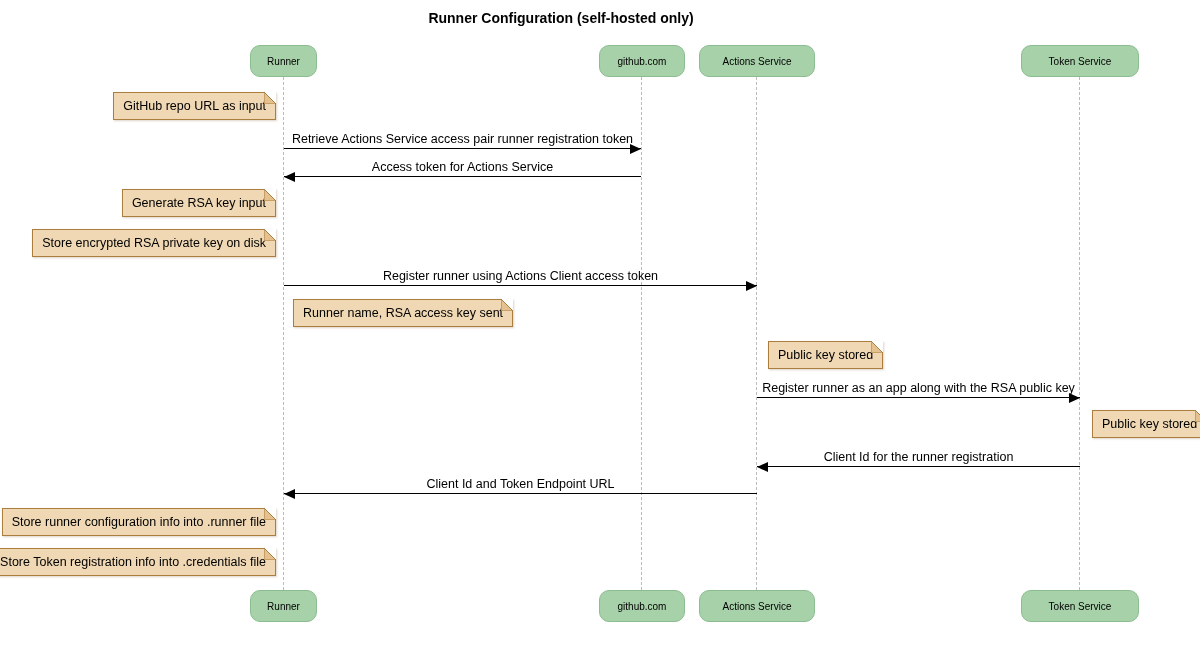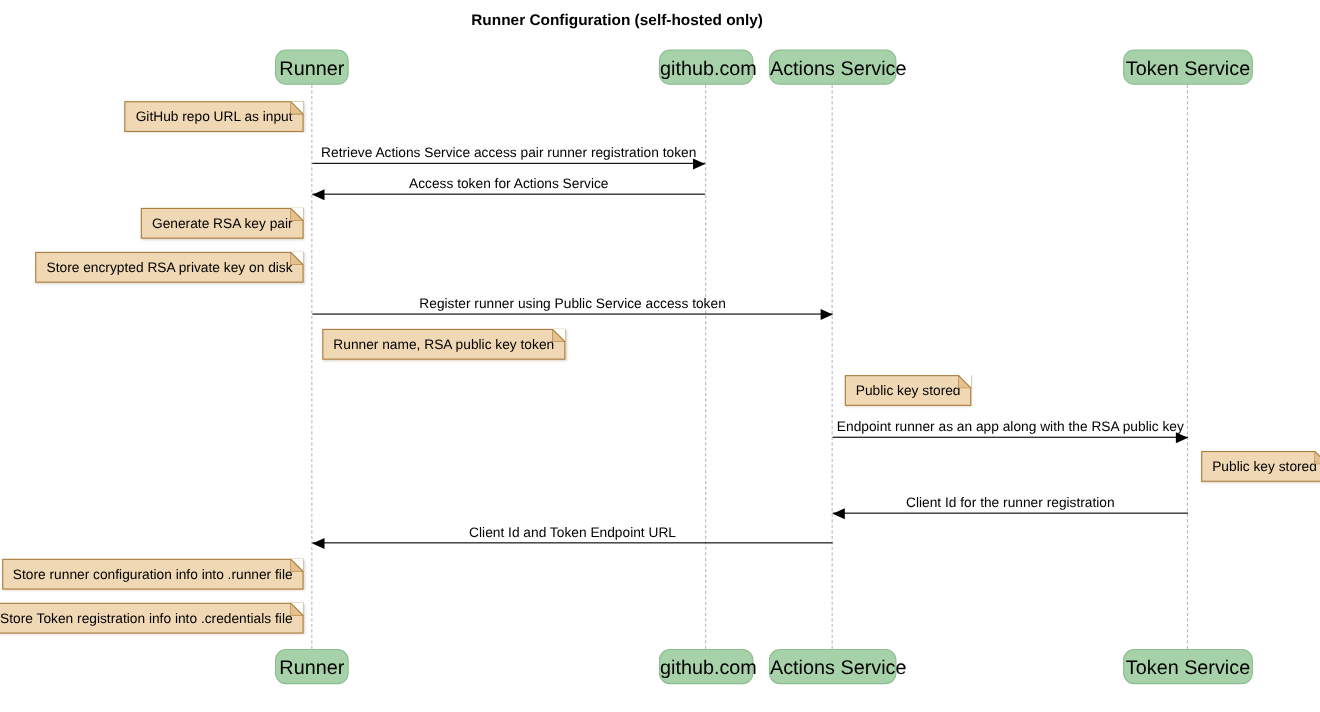--- a/index.html
+++ b/index.html
@@ -24,21 +24,21 @@
 
   .lifeline{
     position:absolute;top:77px;height:513px;width:0;
     border-left:1px dashed var(--lifeline);
   }
 
   .participant{
     position:absolute;height:32px;line-height:32px;text-align:center;
     background:var(--participant-fill);
     border:1px solid var(--participant-border);
-    border-radius:10px;font-size:18px;white-space:nowrap;
+    border-radius:10px;font-size:10px;white-space:nowrap;
     box-sizing:border-box;
   }
   .participant.top{top:45px;}
   .participant.bottom{top:590px;}
 
   .message{position:absolute;height:0;border-top:1px solid var(--arrow);}
   .msg-label{
     position:absolute;bottom:3px;left:0;right:0;text-align:center;
     font-size:12.5px;white-space:nowrap;
   }
@@ -82,26 +82,26 @@
     <div class="msg-label">Retrieve Actions Service access pair runner registration token</div>
     <div class="arrowhead to-right"></div>
   </div>
 
   <div class="message" style="left:284px;top:176px;width:357px;">
     <div class="msg-label">Access token for Actions Service</div>
     <div class="arrowhead to-left"></div>
   </div>
 
   <div class="message" style="left:284px;top:285px;width:473px;">
-    <div class="msg-label">Register runner using Public Service access token</div>
+    <div class="msg-label">Register runner using Actions Client access token</div>
     <div class="arrowhead to-right"></div>
   </div>
 
   <div class="message" style="left:757px;top:397px;width:323px;">
-    <div class="msg-label">Endpoint runner as an app along with the RSA public key</div>
+    <div class="msg-label">Register runner as an app along with the RSA public key</div>
     <div class="arrowhead to-right"></div>
   </div>
 
   <div class="message" style="left:757px;top:466px;width:323px;">
     <div class="msg-label">Client Id for the runner registration</div>
     <div class="arrowhead to-left"></div>
   </div>
 
   <div class="message" style="left:284px;top:493px;width:473px;">
     <div class="msg-label">Client Id and Token Endpoint URL</div>
@@ -110,37 +110,37 @@
 
   <div class="note" style="right:924px;top:92px;">
     <span>GitHub repo URL as input</span>
     <svg class="fold" width="12" height="12" viewBox="0 0 12 12">
         <polygon points="0,0 12,0 12,12" fill="#ffffff"></polygon>
         <polygon points="0,0 0,12 12,12" style="fill:var(--note-fold);stroke:var(--note-border);stroke-width:1"></polygon>
       </svg>
   </div>
 
   <div class="note" style="right:924px;top:189px;">
-    <span>Generate RSA key pair</span>
+    <span>Generate RSA key input</span>
     <svg class="fold" width="12" height="12" viewBox="0 0 12 12">
         <polygon points="0,0 12,0 12,12" fill="#ffffff"></polygon>
         <polygon points="0,0 0,12 12,12" style="fill:var(--note-fold);stroke:var(--note-border);stroke-width:1"></polygon>
       </svg>
   </div>
 
   <div class="note" style="right:924px;top:229px;margin-left:26px;">
     <span>Store encrypted RSA private key on disk</span>
     <svg class="fold" width="12" height="12" viewBox="0 0 12 12">
         <polygon points="0,0 12,0 12,12" fill="#ffffff"></polygon>
         <polygon points="0,0 0,12 12,12" style="fill:var(--note-fold);stroke:var(--note-border);stroke-width:1"></polygon>
       </svg>
   </div>
 
   <div class="note" style="left:293px;top:299px;">
-    <span>Runner name, RSA public key token</span>
+    <span>Runner name, RSA access key sent</span>
     <svg class="fold" width="12" height="12" viewBox="0 0 12 12">
         <polygon points="0,0 12,0 12,12" fill="#ffffff"></polygon>
         <polygon points="0,0 0,12 12,12" style="fill:var(--note-fold);stroke:var(--note-border);stroke-width:1"></polygon>
       </svg>
   </div>
 
   <div class="note" style="left:768px;top:341px;">
     <span>Public key stored</span>
     <svg class="fold" width="12" height="12" viewBox="0 0 12 12">
         <polygon points="0,0 12,0 12,12" fill="#ffffff"></polygon>

